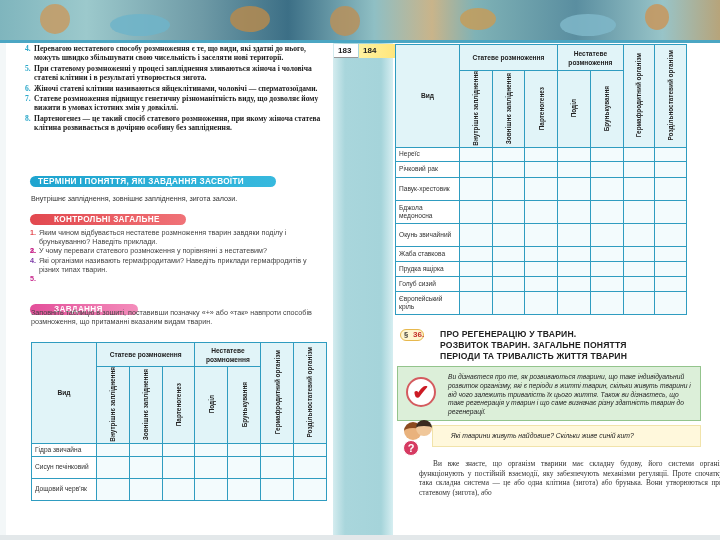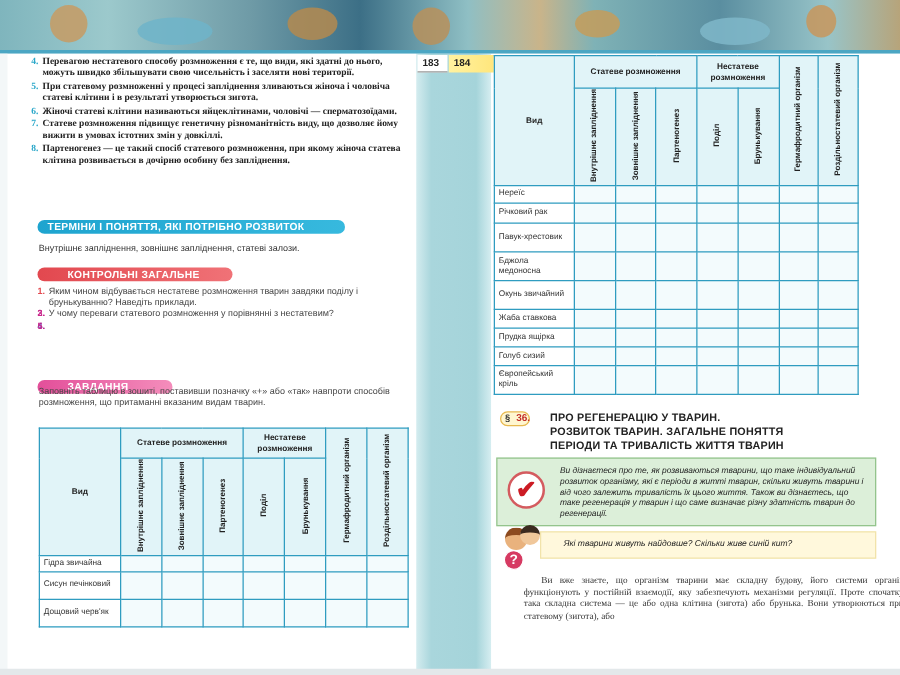--- a/index.html
+++ b/index.html
@@ -121,29 +121,29 @@
   <div class="page-num pn-right">184</div>
 
   <ul class="num-list" style="top:44px;">
     <li><span class="n">4.</span><b>Перевагою нестатевого способу розмноження є те, що види, які здатні до нього, можуть швидко збільшувати свою чисельність і заселяти нові території.</b></li>
     <li><span class="n">5.</span><b>При статевому розмноженні у процесі запліднення зливаються жіноча і чоловіча статеві клітини і в результаті утворюється зигота.</b></li>
     <li><span class="n">6.</span><b>Жіночі статеві клітини називаються яйцеклітинами, чоловічі — сперматозоїдами.</b></li>
     <li><span class="n">7.</span><b>Статеве розмноження підвищує генетичну різноманітність виду, що дозволяє йому вижити в умовах істотних змін у довкіллі.</b></li>
     <li><span class="n">8.</span><b>Партеногенез — це такий спосіб статевого розмноження, при якому жіноча статева клітина розвивається в дочірню особину без запліднення.</b></li>
   </ul>
 
-  <div class="pill pill-terms">ТЕРМІНИ І ПОНЯТТЯ, ЯКІ ПОТРІБНО РОЗВИТОК</div>
-  <div class="terms-text">Внутрішнє запліднення, зовнішнє запліднення, статеві залози.</div>
+  <div class="pill pill-terms">ТЕРМІНИ І ПОНЯТТЯ, ЯКІ ЗАВДАННЯ ЗАСВОЇТИ</div>
+  <div class="terms-text">Внутрішнє запліднення, зовнішнє запліднення, зигота залози.</div>
 
   <div class="pill pill-control">КОНТРОЛЬНІ ЗАГАЛЬНЕ</div>
   <ul class="q-list">
     <li><span class="n" style="color:#e3494f">1.</span><span>Яким чином відбувається нестатеве розмноження тварин завдяки поділу і брунькуванню? Наведіть приклади.</span></li>
     <li><span class="n" style="color:#c8268b">2.</span></li>
     <li><span class="n" style="color:#c8268b">3.</span><span>У чому переваги статевого розмноження у порівнянні з нестатевим?</span></li>
-    <li><span class="n" style="color:#7b3aa8">4.</span></li>
+    <li><span class="n" style="color:#7b3aa8">4.</span><span>Які організми називають гермафродитами? Наведіть приклади гермафродитів у різних типах тварин.</span></li>
     <li><span class="n" style="color:#c8268b">5.</span></li>
   </ul>
 
   <div class="pill pill-task">ЗАВДАННЯ</div>
   <div class="task-text">Заповніть таблицю в зошиті, поставивши позначку «+» або «так» навпроти способів розмноження, що притаманні вказаним видам тварин.</div>
 
   <table class="grid" id="table-left">
     <tbody>
         <tr style="height:24px;">
       <th rowspan="2" class="vid" style="width:65px;">Вид</th>

